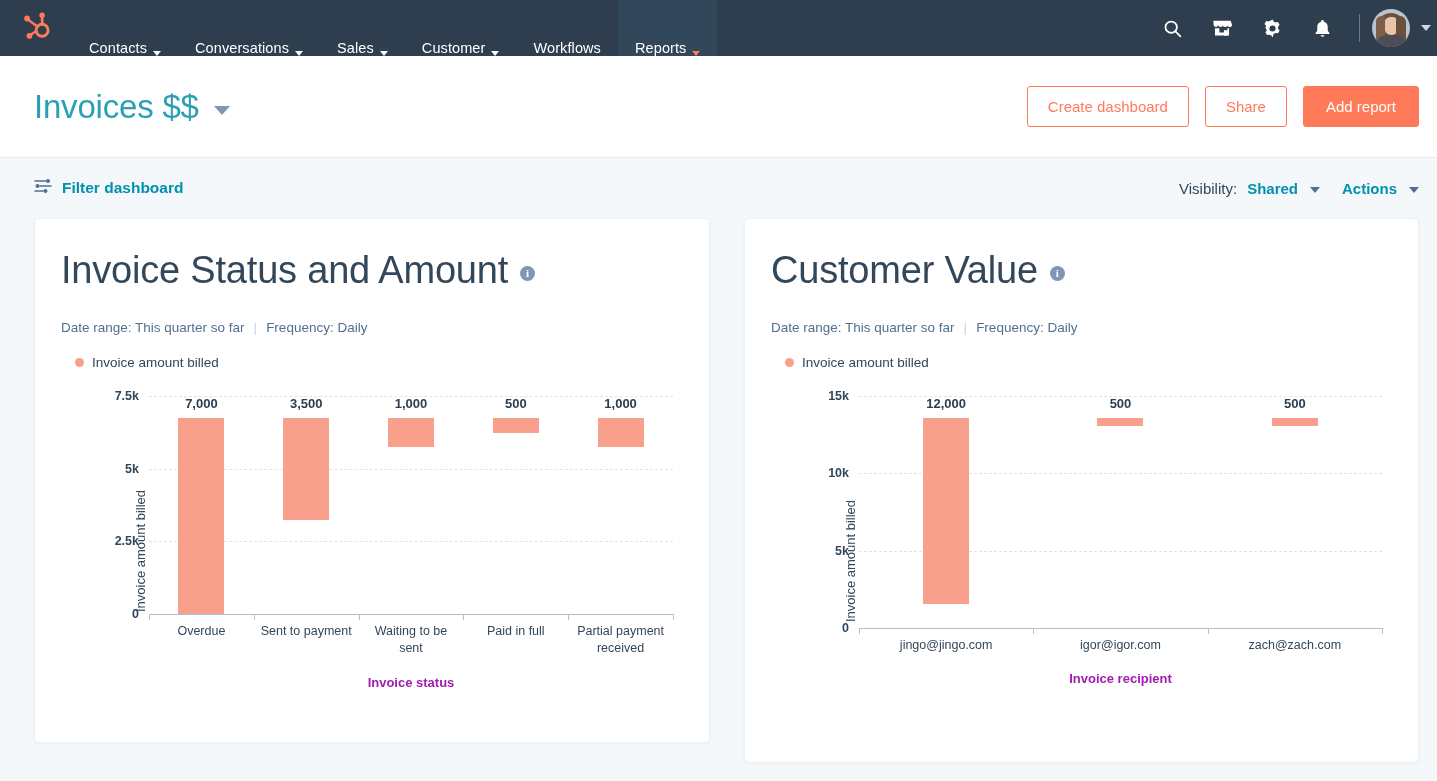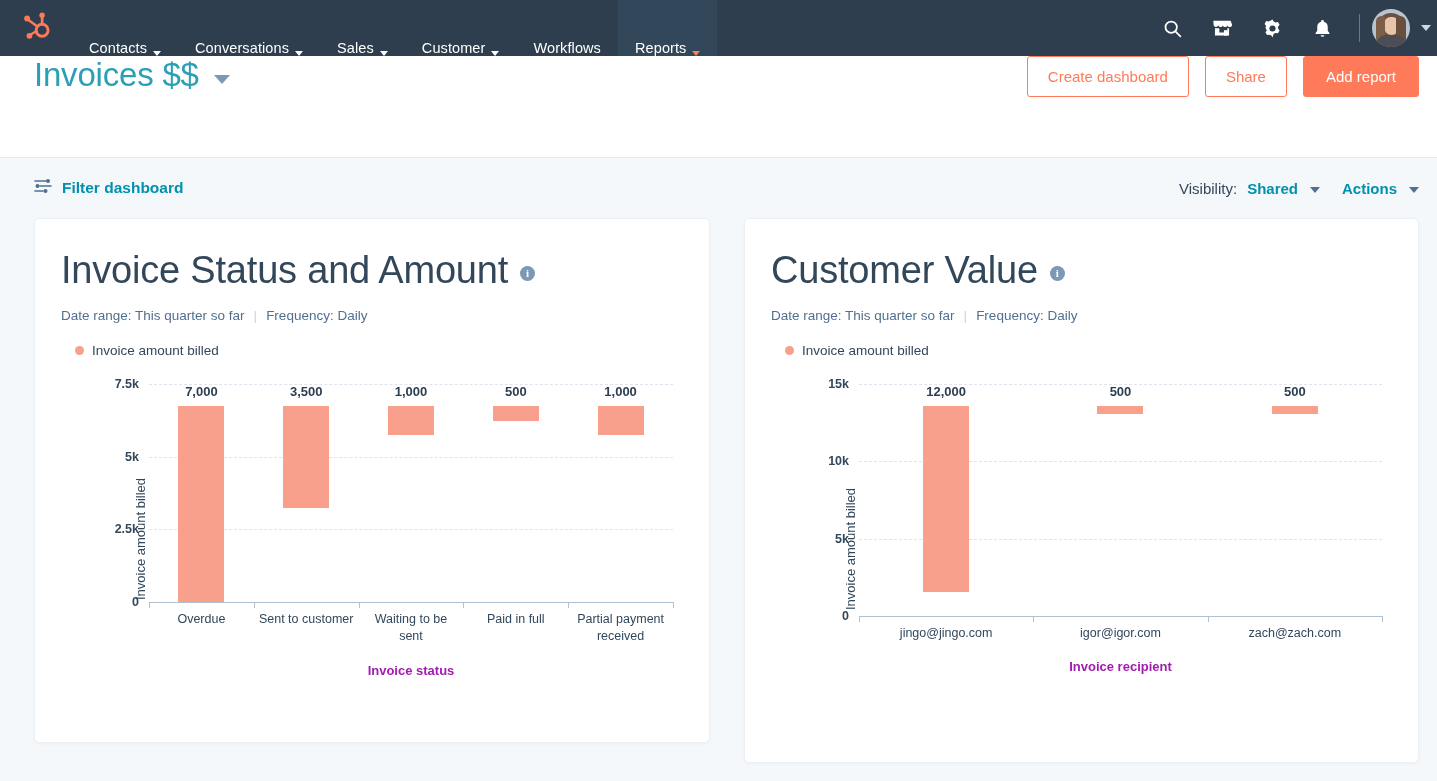--- a/index.html
+++ b/index.html
@@ -115,21 +115,21 @@
     border-top: 6px solid #cfd8e0;
     margin-left: 11px;
     cursor: pointer;
   }
 
   
   .titlebar {
     height: 102px;
     background: #ffffff;
     display: flex;
-    align-items: flex-start;
+    align-items: center;
     padding: 0 18px 0 34px;
     border-bottom: 1px solid #e5ebf0;
   }
   .dash-title {
     font-size: 33px;
     color: #2a9fb5;
     font-weight: 400;
     letter-spacing: -.2px;
     cursor: pointer;
   }
@@ -245,21 +245,21 @@
     font-size: 11px;
     font-weight: bold;
     display: flex;
     align-items: center;
     justify-content: center;
     font-family: "Liberation Serif", serif;
     cursor: pointer;
     margin-top: 5px;
   }
   .card-meta {
-    margin-top: 16px;
+    margin-top: 28px;
     font-size: 13.5px;
     color: #516f90;
     display: flex;
     align-items: center;
     gap: 9px;
   }
   .meta-sep { color: #cbd6e2; }
   .legend {
     margin-top: 20px;
     display: flex;
@@ -544,21 +544,21 @@
           </div>
           <div class="axis-line" style="top: 218px;"></div>
           <div class="tickmark" style="left: 0%; top: 218px;"></div>
           <div class="tickmark" style="left: 20%; top: 218px;"></div>
           <div class="tickmark" style="left: 40%; top: 218px;"></div>
           <div class="tickmark" style="left: 60%; top: 218px;"></div>
           <div class="tickmark" style="left: 80%; top: 218px;"></div>
           <div class="tickmark" style="left: 100%; top: 218px;"></div>
           <div class="xlabels" style="top: 227px;">
             <div class="xlabel">Overdue</div>
-            <div class="xlabel">Sent to customer</div>
+            <div class="xlabel">Sent to payment</div>
             <div class="xlabel">Waiting to be sent</div>
             <div class="xlabel">Paid in full</div>
             <div class="xlabel">Partial payment received</div>
           </div>
           <div class="x-axis-title" style="top: 279px;">Invoice status</div>
         </div>
     </div>
   </div>
 
   <div class="card card-2">

